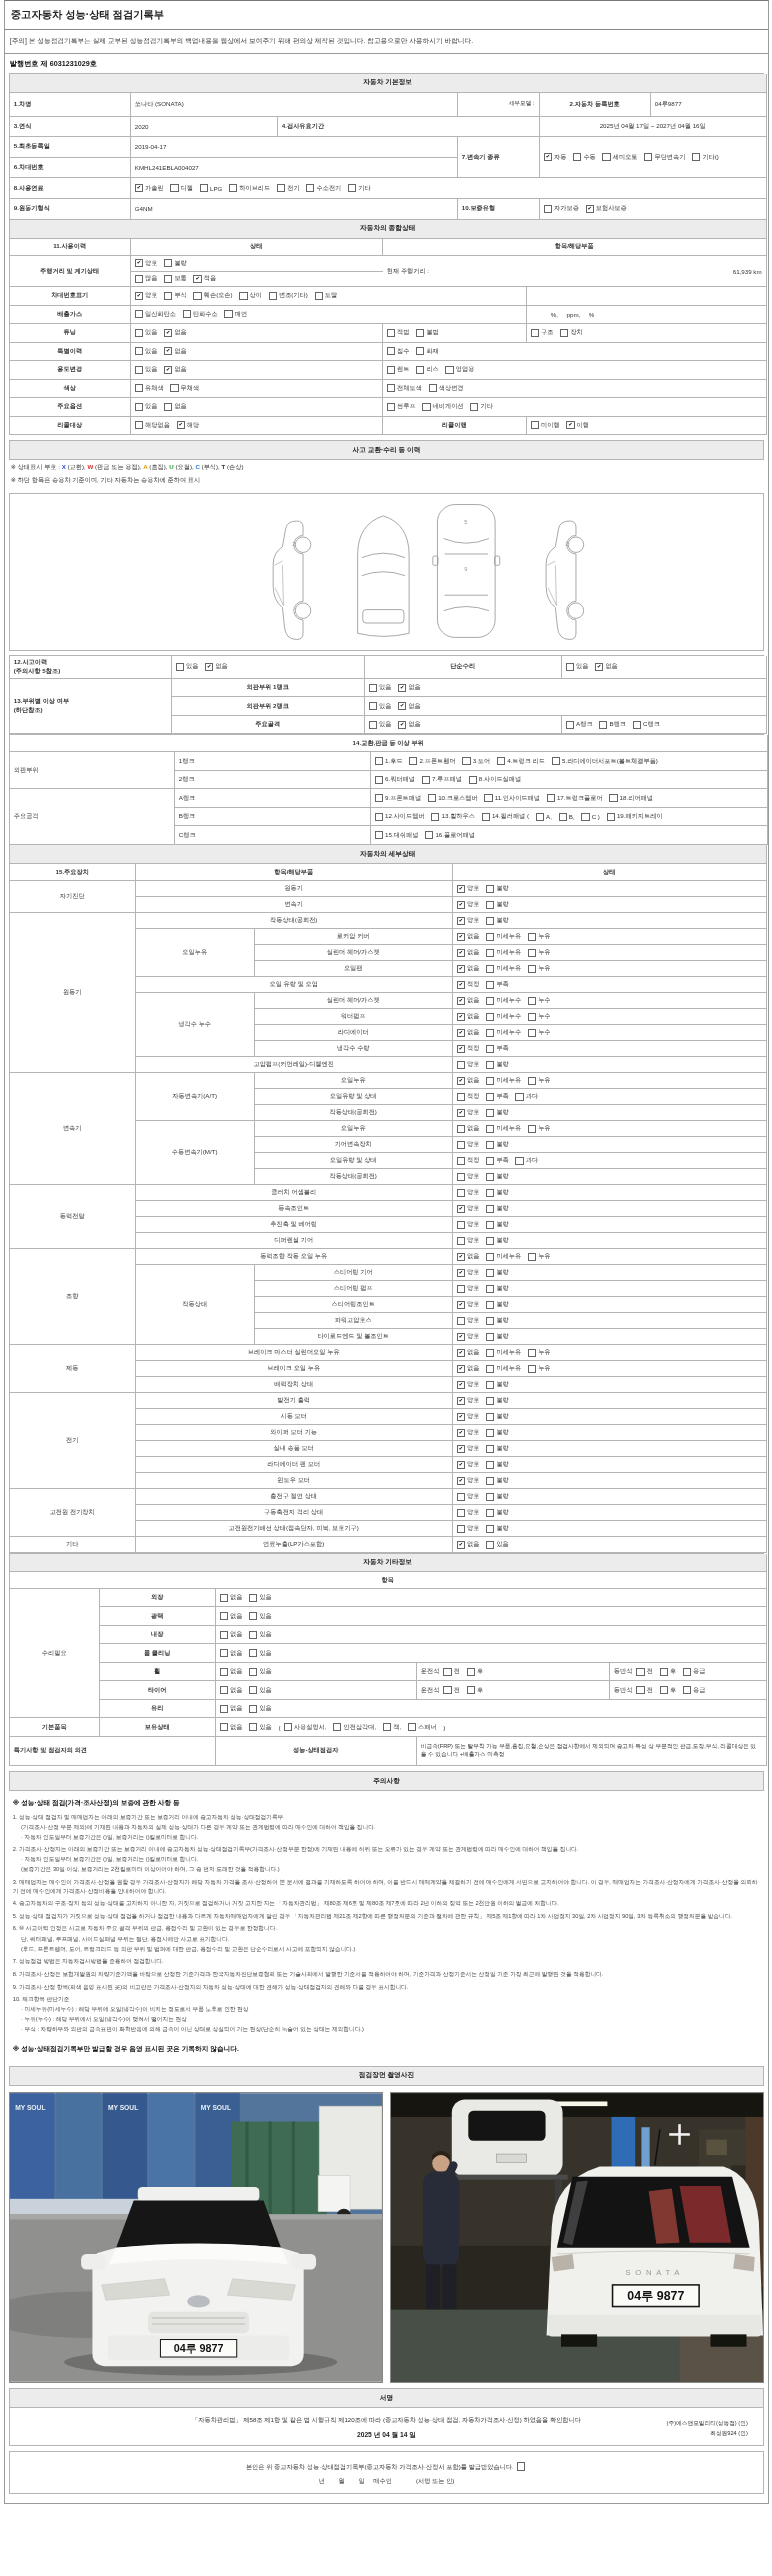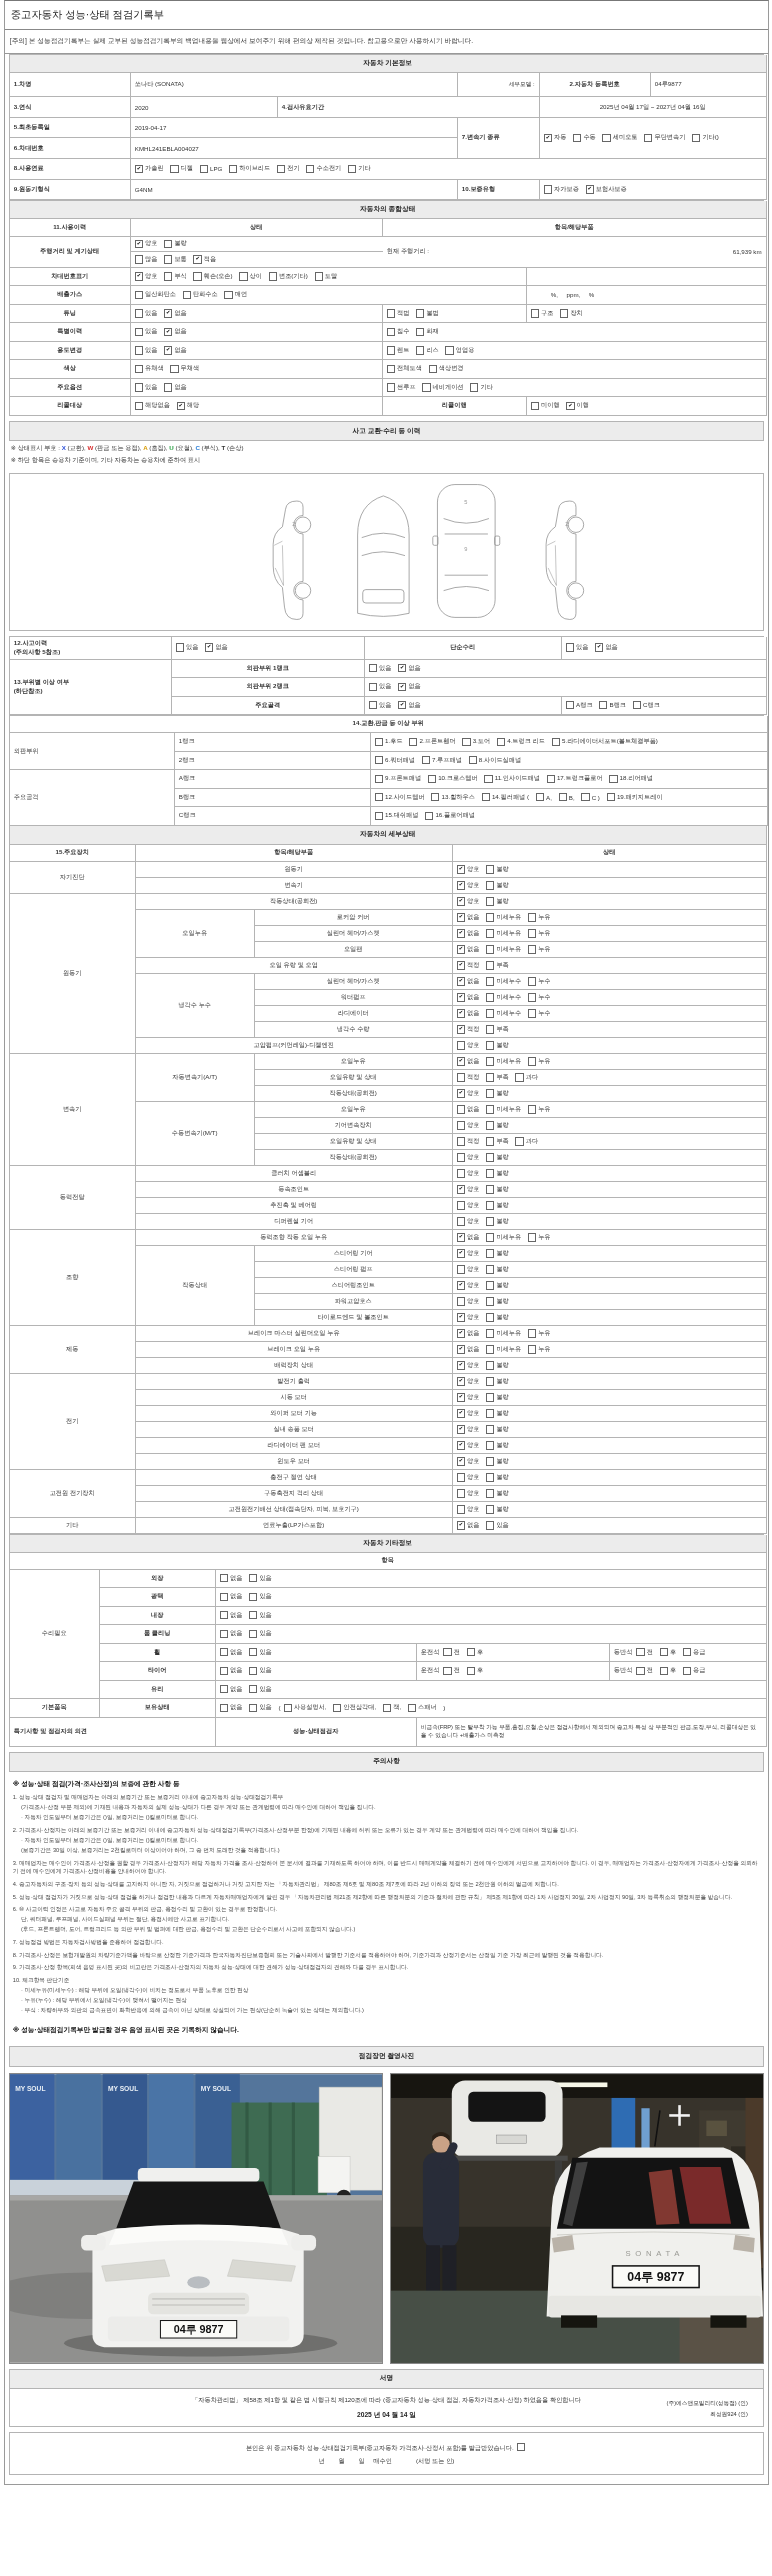--- a/index.html
+++ b/index.html
@@ -1,19 +1,19 @@
 <!DOCTYPE html>
 <html style="font-size:8.2px"><head>
 <meta charset="utf-8">
 <style>
   body{margin:0;background:#fff;}
   .page{width:773px;height:2576px;background:#fff;overflow:hidden;
         font-family:"Liberation Sans","DejaVu Sans",sans-serif;font-size:6.2px;color:#333;}
   .sheet{margin:0 3.6px;border:0.5px solid #9a9a9a;border-top:1.5px solid #777;padding-bottom:9.3px;}
-  .title{font-size:10.3px;font-weight:normal;padding:7.2px 6.2px;border-bottom:1px solid #888;color:#222;}
+  .title{font-size:10.3px;font-weight:bold;padding:7.2px 6.2px;border-bottom:1px solid #888;color:#222;}
   .notice{padding:6.7px 5.2px;border-bottom:0.5px solid #999;font-size:6.7px;color:#333;}
   .issue{font-weight:bold;font-size:7.2px;padding:5.2px 5.2px 4.1px;color:#111;}
   .grid{display:grid;border-top:0.5px solid #b4b4b4;border-left:0.5px solid #b4b4b4;margin:0 4.1px;background:#fff;}
   .mt{margin-top:-0.5px;}
   .gcell{border-right:0.5px solid #b4b4b4;border-bottom:0.5px solid #b4b4b4;padding:1px 4.1px;
          display:flex;align-items:center;overflow:hidden;background:#fff;white-space:nowrap;}
   .wrap{white-space:normal;}
   .band{background:#ececec;justify-content:center;font-weight:bold;font-size:6.7px;color:#222;}
   .band2{background:#ececec;border:0.5px solid #b4b4b4;margin:5.2px 4.1px 0;padding:4.6px 0;text-align:center;
          font-weight:bold;font-size:6.7px;color:#222;}
@@ -44,20 +44,21 @@
   .ackline .bx{vertical-align:-1px;margin-left:3.1px;}
   svg text{font-family:"Liberation Sans","DejaVu Sans",sans-serif;}
 </style>
 </head>
 <body>
 
 <div class="page">
   <div class="sheet">
     <div class="title">중고자동차 성능·상태 점검기록부</div>
     <div class="notice">[주의] 본 성능점검기록부는 실제 교부된 성능점검기록부의 백업내용을 웹상에서 보여주기 위해 편의상 제작된 것입니다. 참고용으로만 사용하시기 바랍니다.</div>
+    <div class="issue">발행번호 제 6031231029호</div>
 
     <div id="basic" class="grid" style="grid-template-columns: 121px 147px 180px 82px 111px 116px; grid-template-rows: 18.5px 24px 20.6px 20.6px 20.6px 20.6px 20.6px;">
         <div class="gcell band" style="grid-area: 1 / 1 / auto / span 6;">자동차 기본정보</div>
         <div class="gcell lbl" style="grid-area: 2 / 1;">1.차명</div>
         <div class="gcell" style="grid-area: 2 / 2 / auto / span 2;">쏘나타 (SONATA)</div>
         <div class="gcell r small" style="grid-area: 2 / 4;">세부모델 :</div>
         <div class="gcell lbl ctr wrap" style="grid-area: 2 / 5;">2.자동차 등록번호</div>
         <div class="gcell" style="grid-area: 2 / 6;">04루9877</div>
         <div class="gcell lbl" style="grid-area: 3 / 1;">3.연식</div>
         <div class="gcell" style="grid-area: 3 / 2;">2020</div>

